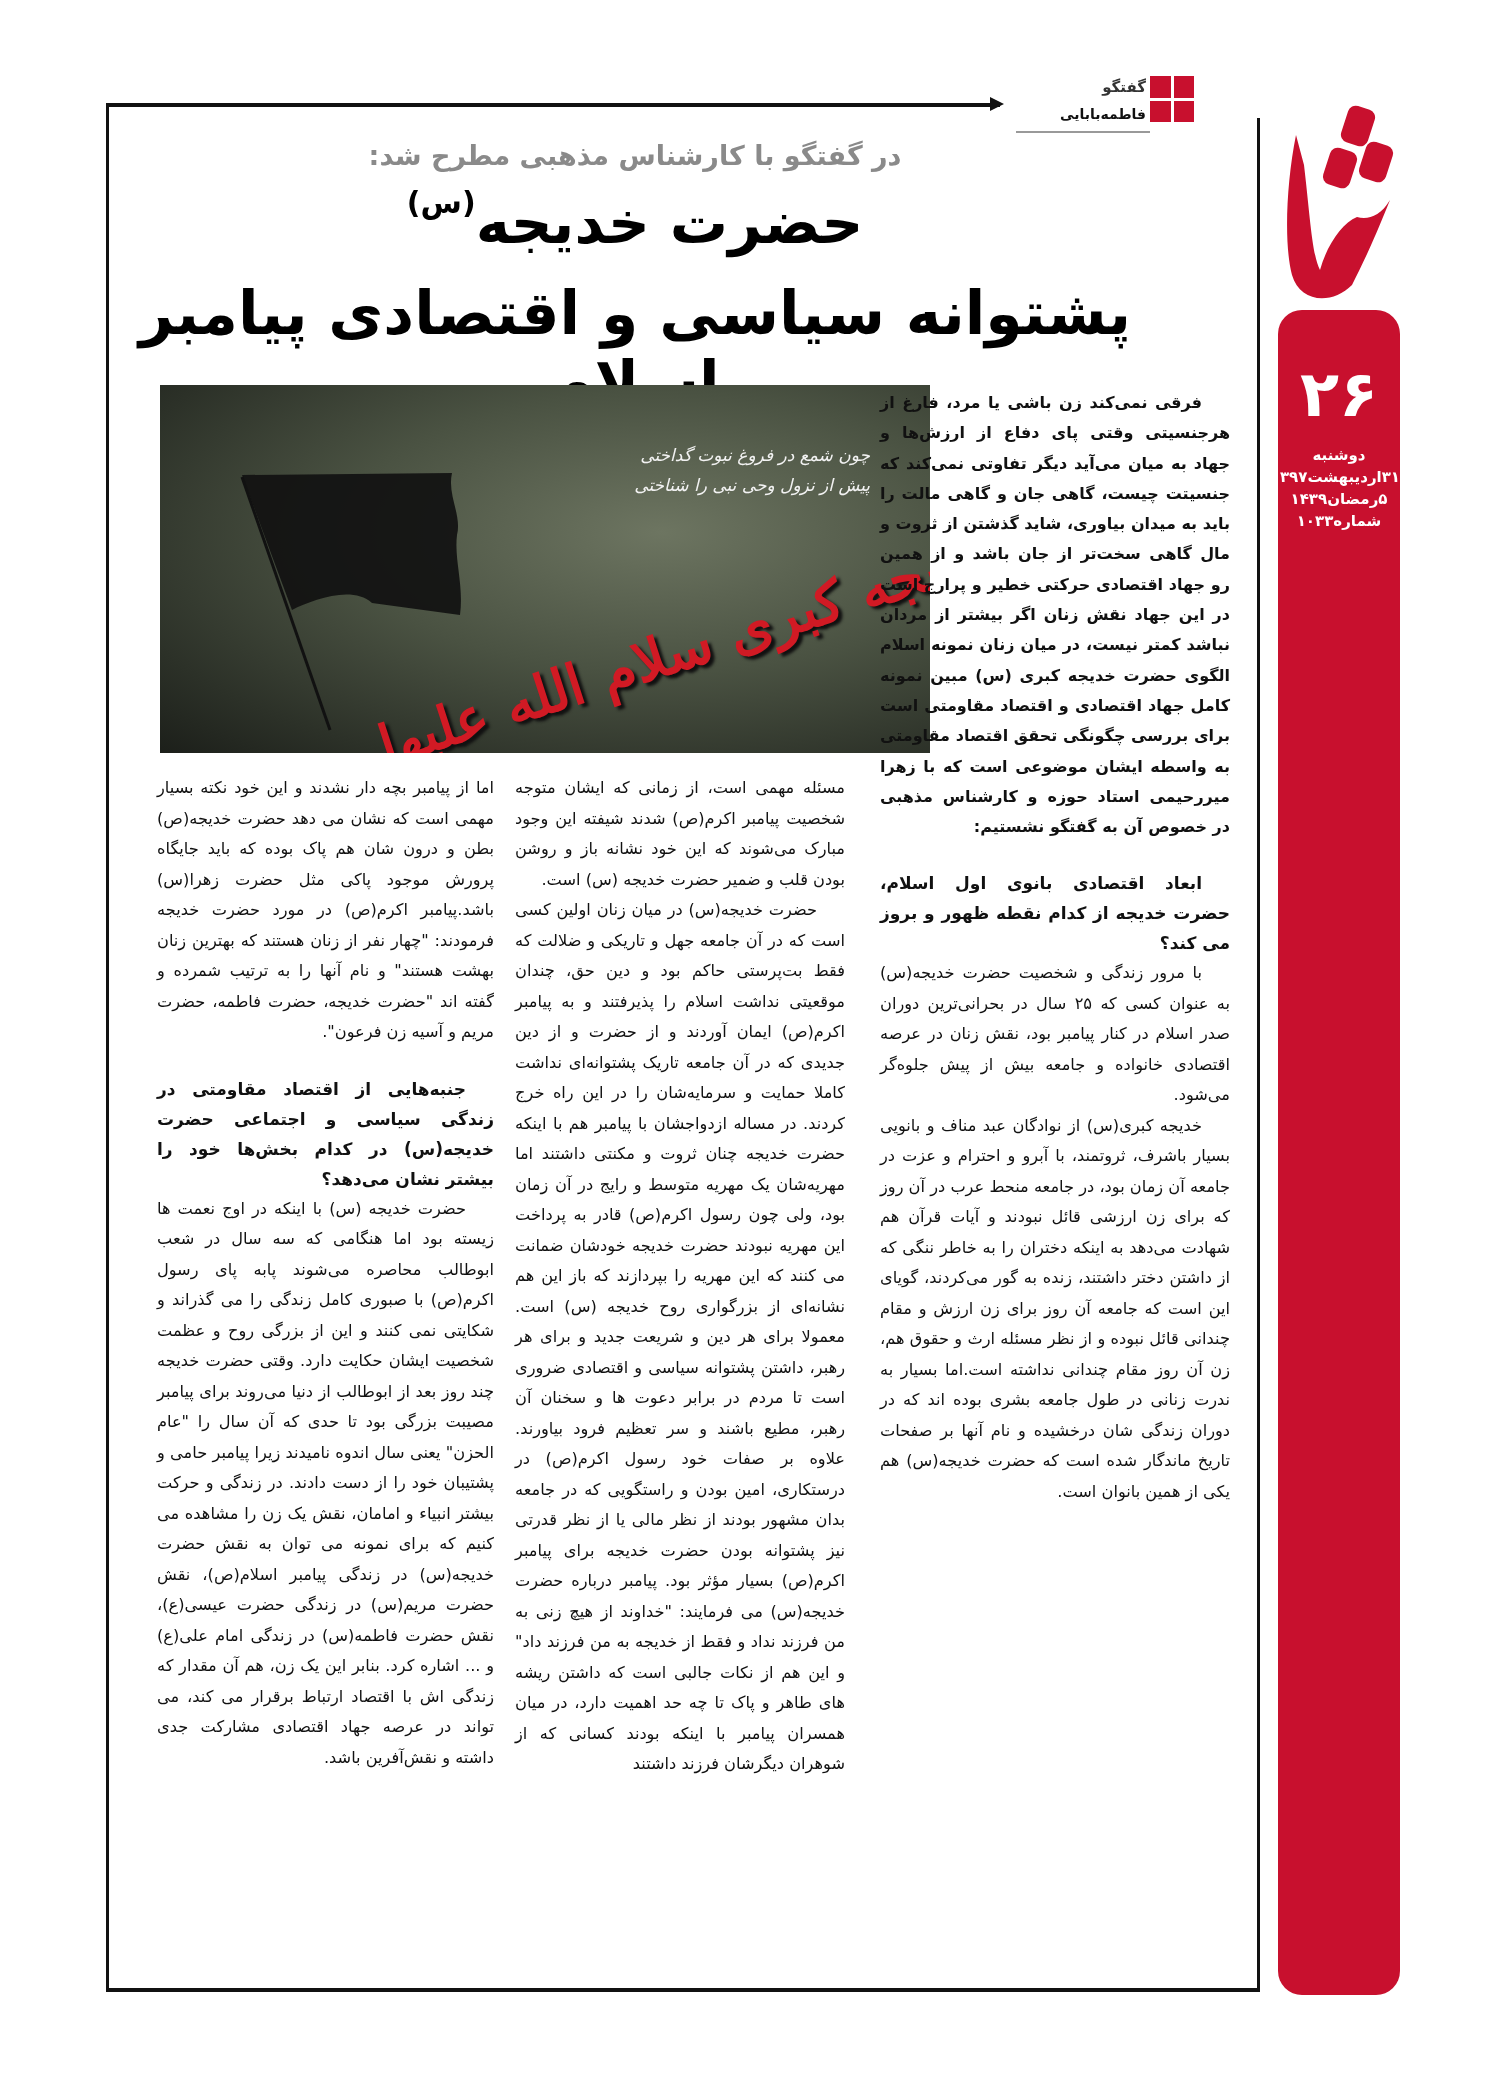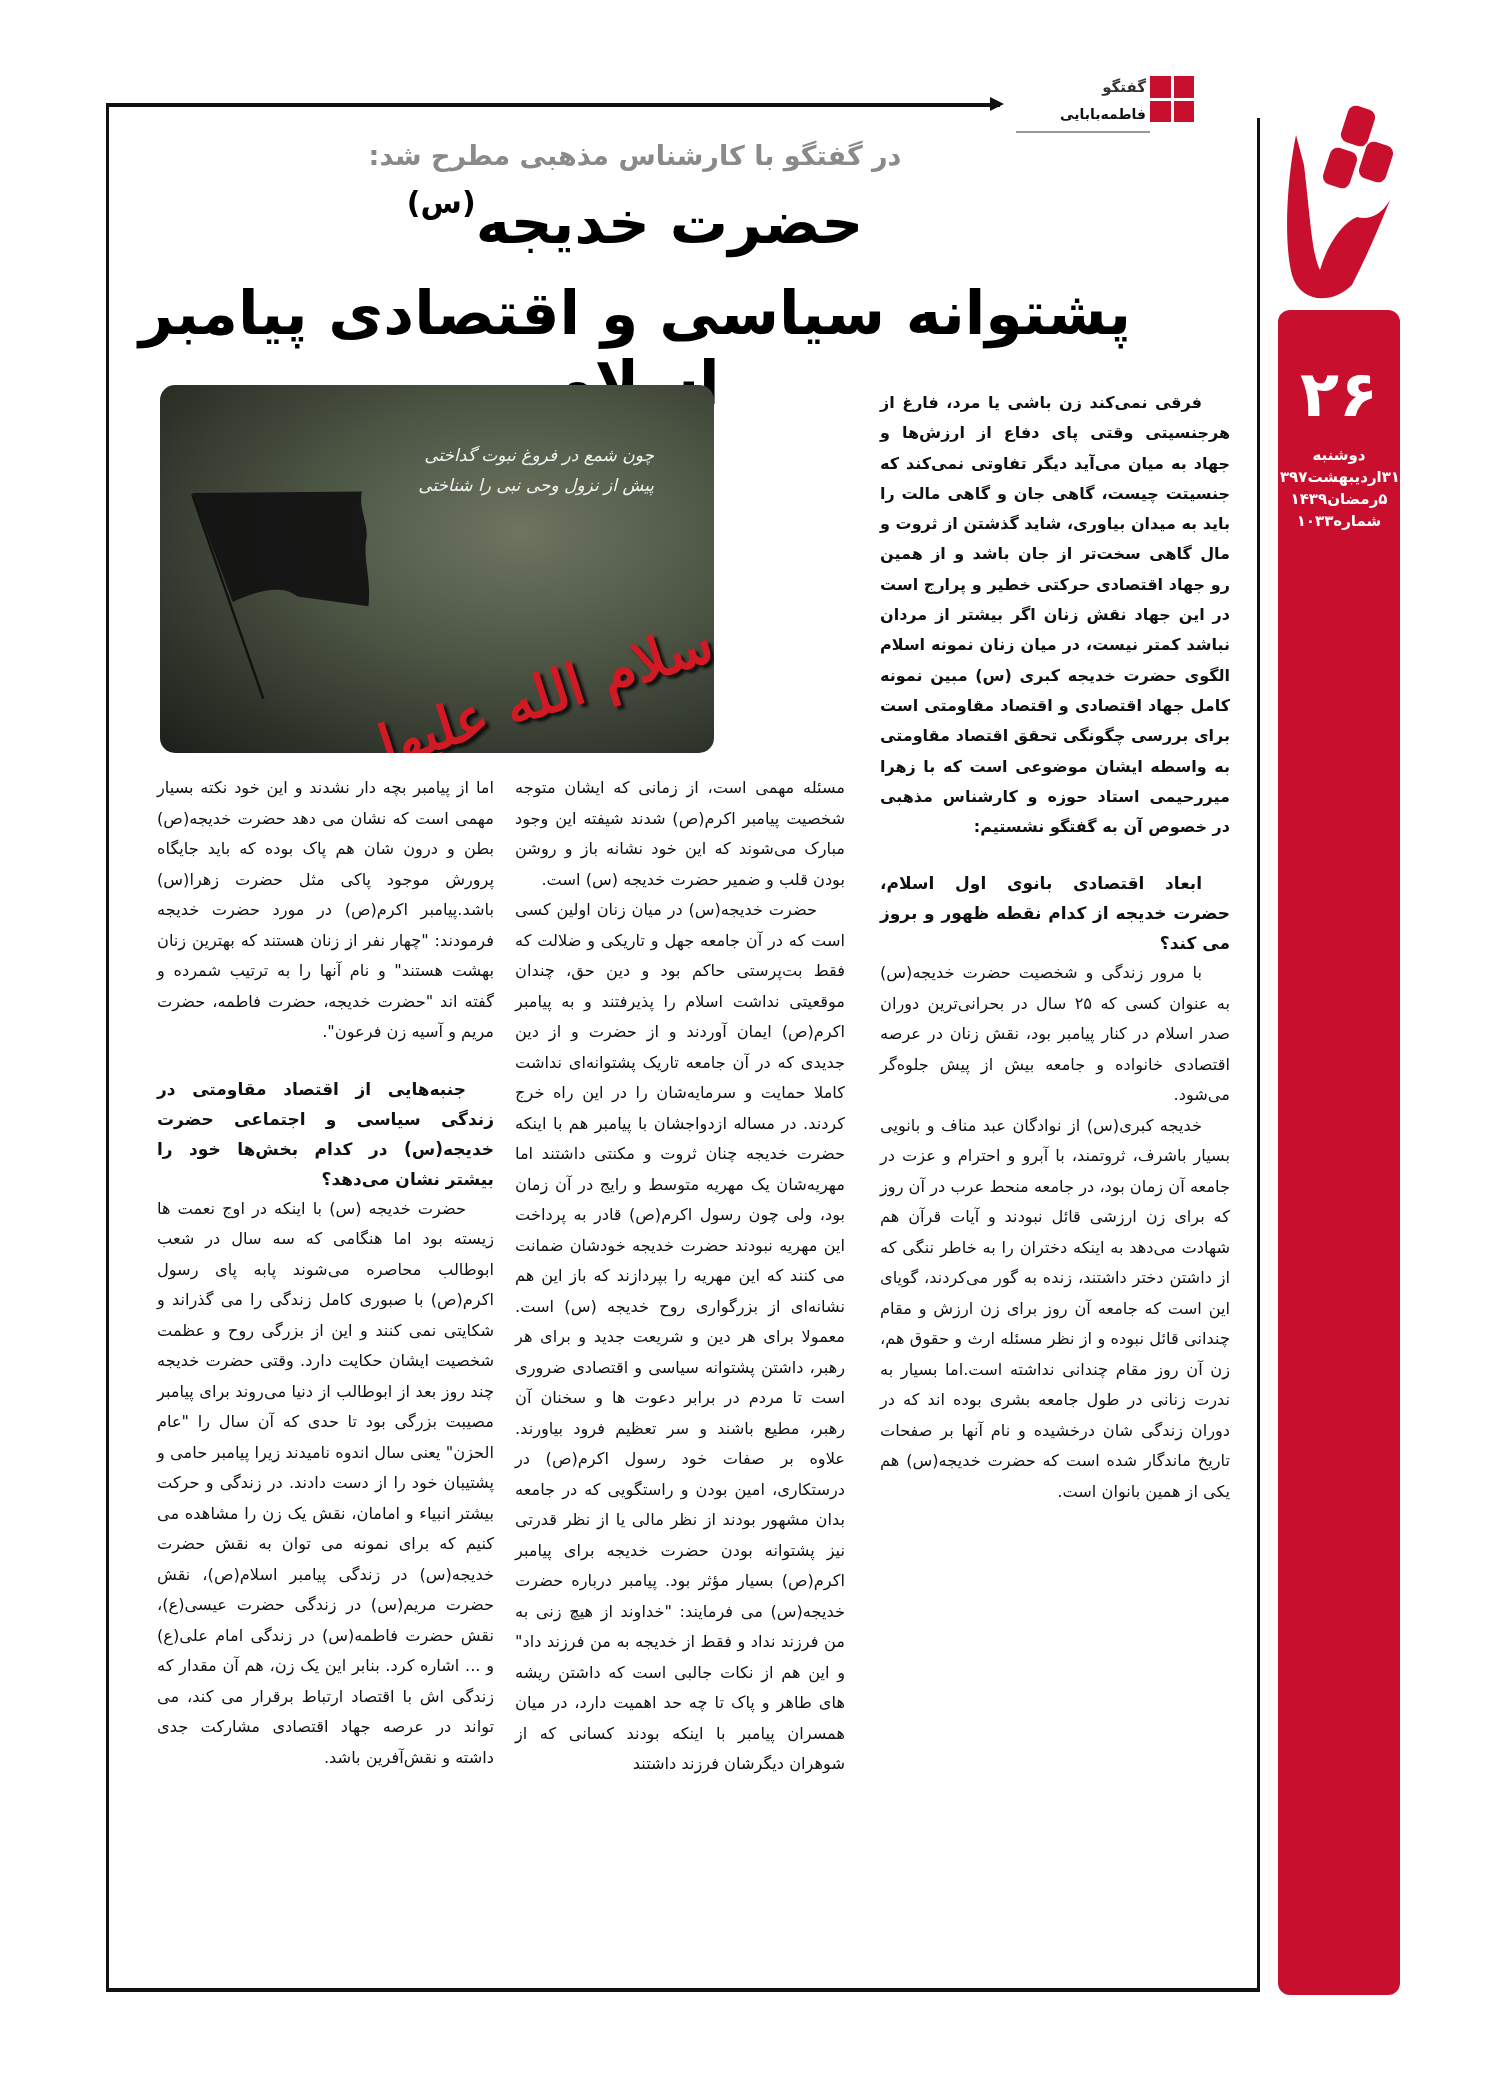--- a/index.html
+++ b/index.html
@@ -5,21 +5,21 @@
   html, body { margin: 0; padding: 0; background: #ffffff; }
   body { width: 1500px; height: 2081px; position: relative; overflow: hidden;
          font-family: "DejaVu Sans", "Liberation Sans", sans-serif; color: #111; direction: rtl; }
 
   
   .logo { position: absolute; left: 1282px; top: 105px; width: 120px; height: 200px; }
   .logo svg { width: 100%; height: 100%; }
 
   
   .date-panel { position: absolute; left: 1278px; top: 310px; width: 122px; height: 1685px;
-                background: #c8102e; border-radius: 12px; color: #fff; text-align: center; }
+                background: #c8102e; border-radius: 24px; color: #fff; text-align: center; }
   .page-num { font-family: "DejaVu Sans", sans-serif; font-weight: bold; font-size: 64px;
               line-height: 1; margin-top: 52px; letter-spacing: -2px; }
   .date-line { font-size: 15px; font-weight: bold; line-height: 22px; }
   .date-lines { margin-top: 18px; }
 
   
   .frame { position: absolute; left: 106px; top: 104px; width: 1154px; height: 1888px;
            border: 3px solid #111; border-bottom-width: 4px; box-sizing: border-box; background: #fff; }
   .frame-notch { position: absolute; left: 1000px; top: 90px; width: 280px; height: 28px; background:#fff; }
   .section-arrow { position: absolute; left: 106px; top: 103px; width: 890px; height: 3px; background:#111; }
@@ -35,22 +35,22 @@
   
   .kicker { position: absolute; left: 120px; width: 1030px; top: 140px; text-align: center;
             font-size: 27px; font-weight: bold; color: #8a8a8a; }
   .headline { position: absolute; left: 120px; width: 1030px; text-align: center;
               font-weight: bold; color: #000; font-family: "DejaVu Sans", sans-serif; }
   .headline.l1 { top: 185px; font-size: 58px; }
   .headline.l1 sup { font-size: 30px; vertical-align: 30px; }
   .headline.l2 { top: 278px; font-size: 60px; }
 
   
-  .hero { position: absolute; left: 160px; top: 385px; width: 554px; height: 368px; overflow: hidden;
-          background: radial-gradient(ellipse at 65% 40%, #6d7561 0%, #4a5242 45%, #2c3128 80%, #1c1f1a 100%); border-radius: 15px; }
+  .hero { position: absolute; left: 160px; top: 385px; width: 770px; height: 368px; overflow: hidden;
+          background: radial-gradient(ellipse at 65% 40%, #6d7561 0%, #4a5242 45%, #2c3128 80%, #1c1f1a 100%); }
   .hero svg { position: absolute; left: 0; top: 0; width: 100%; height: 100%; }
   .hero-poem { position: absolute; right: 60px; top: 55px; color: #f2f2f2; font-size: 17px; font-style: italic;
                line-height: 30px; text-align: right; font-family: "DejaVu Serif", serif; }
   .hero-caption { position: absolute; left: 200px; top: 200px; color: #d11a24; font-size: 56px; font-weight: bold;
                   font-family: "DejaVu Serif", serif; transform: rotate(-18deg); text-shadow: 3px 4px 3px #111; white-space: nowrap; }
 
   
   .col { position: absolute; font-size: 16.2px; line-height: 30.5px; text-align: justify; text-align-last: right; }
   .col p { margin: 0; }
   .col p.indent { text-indent: 28px; }

